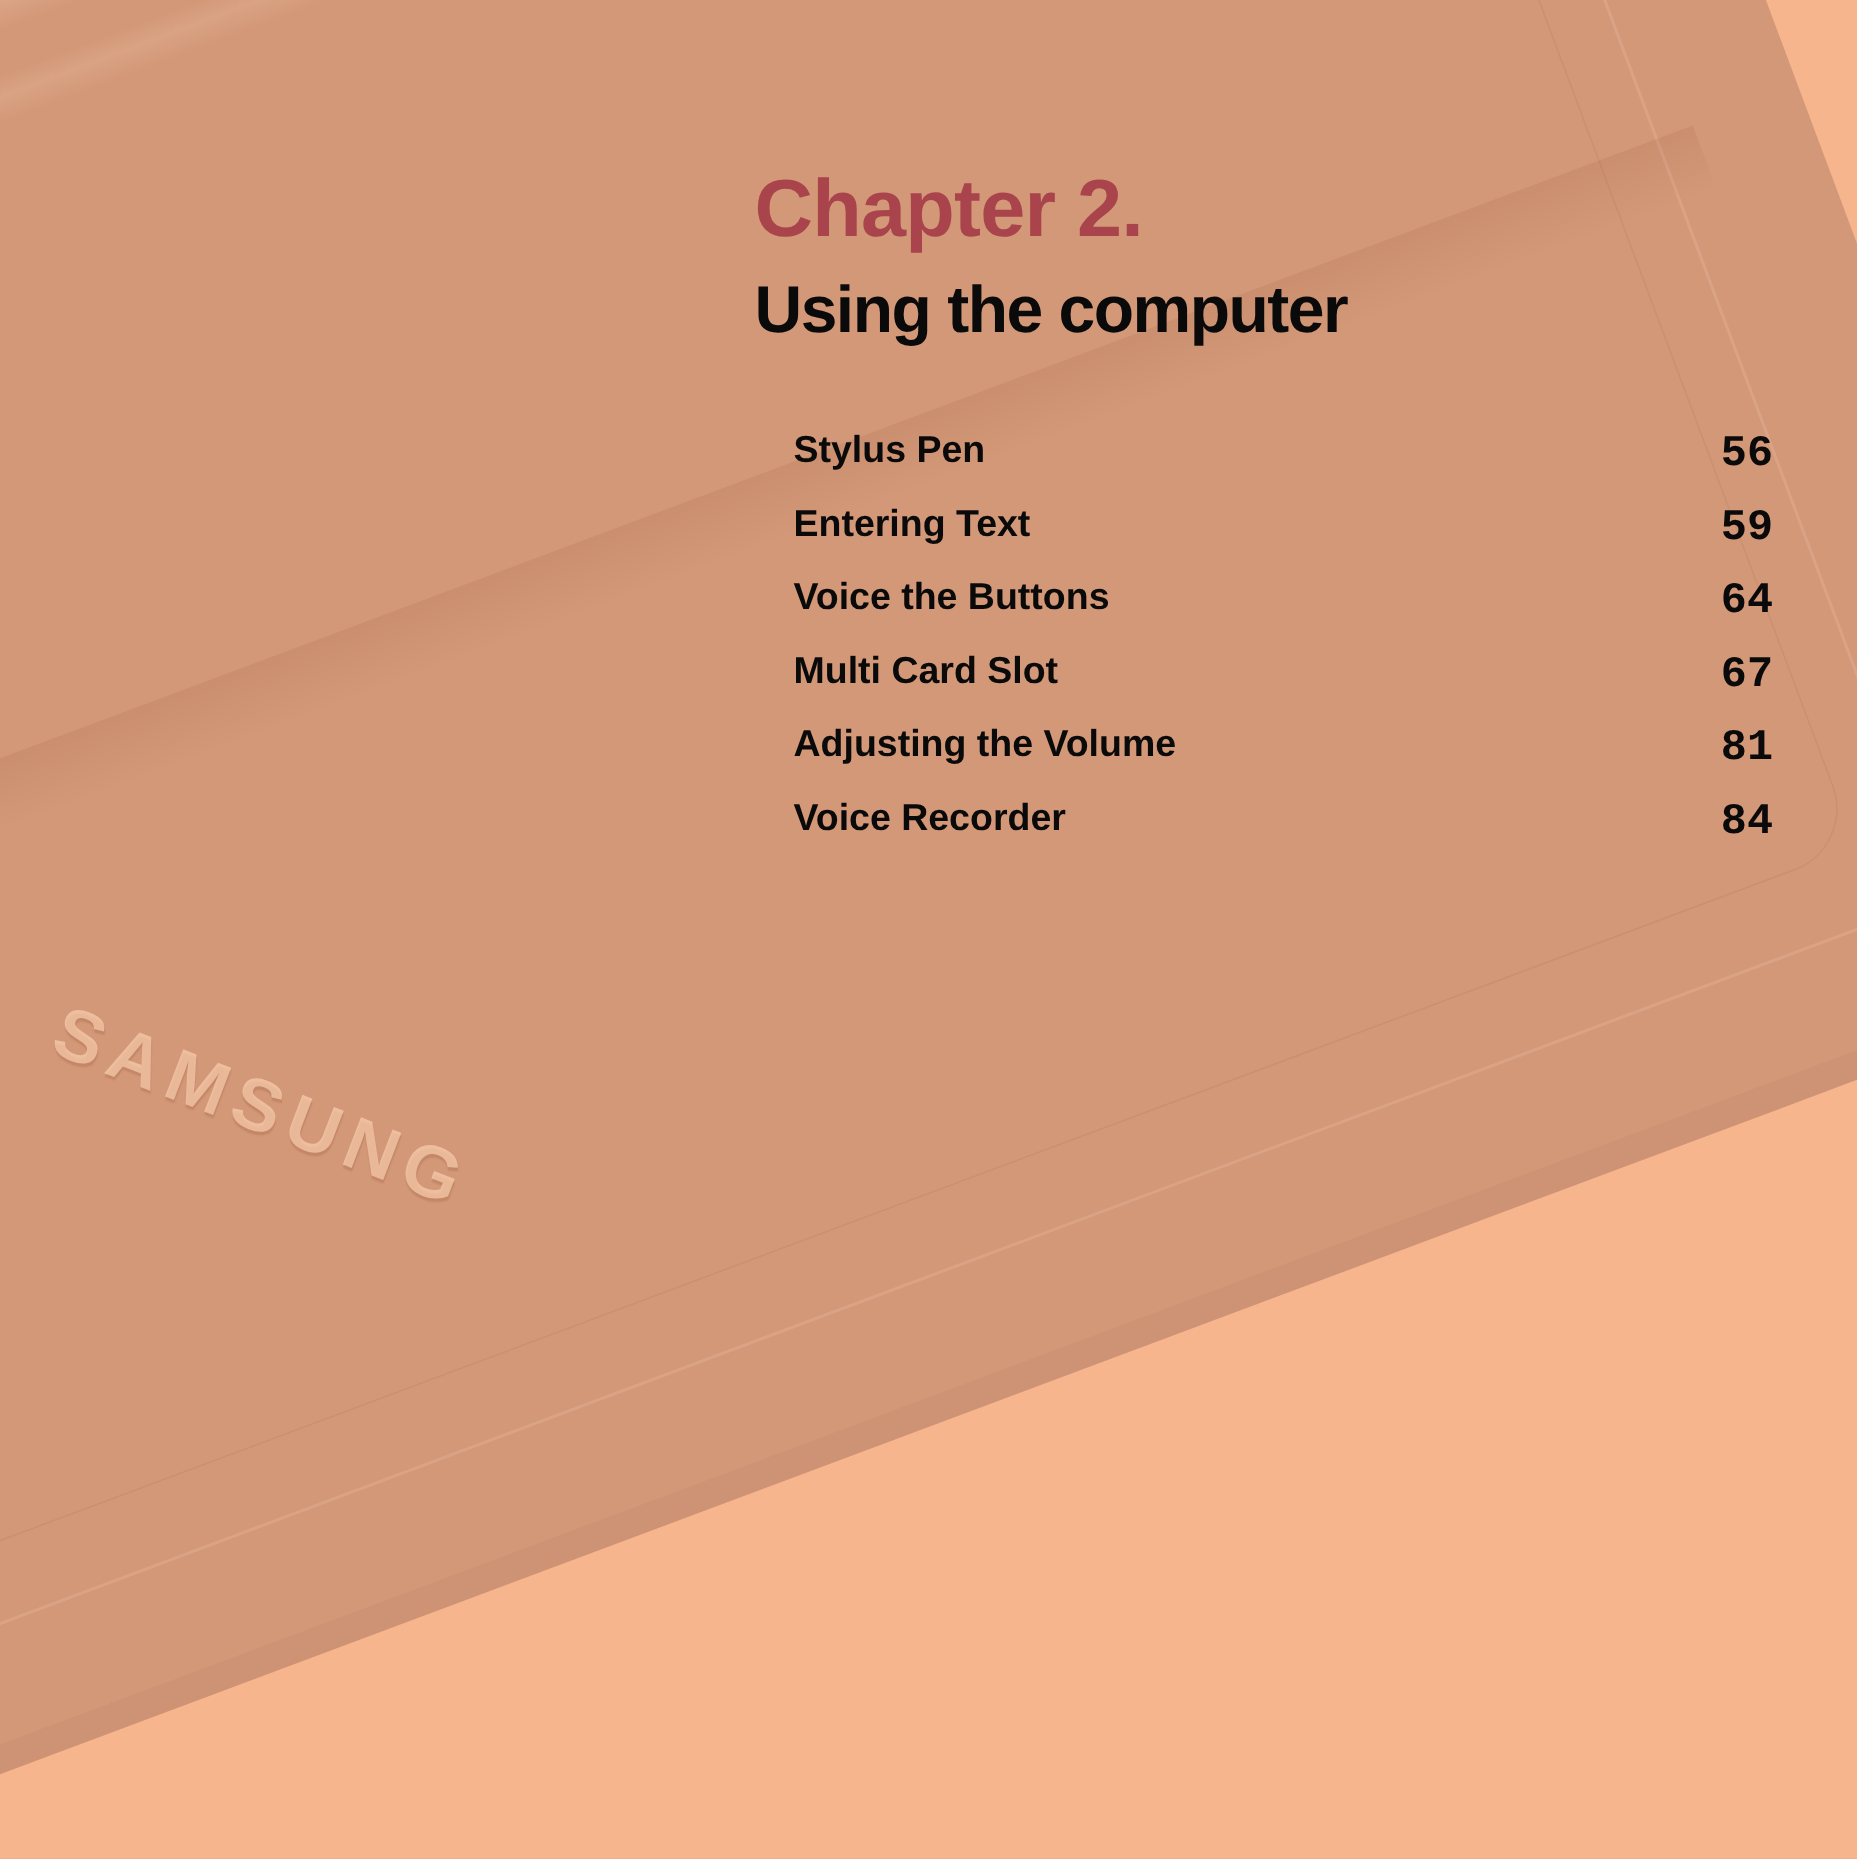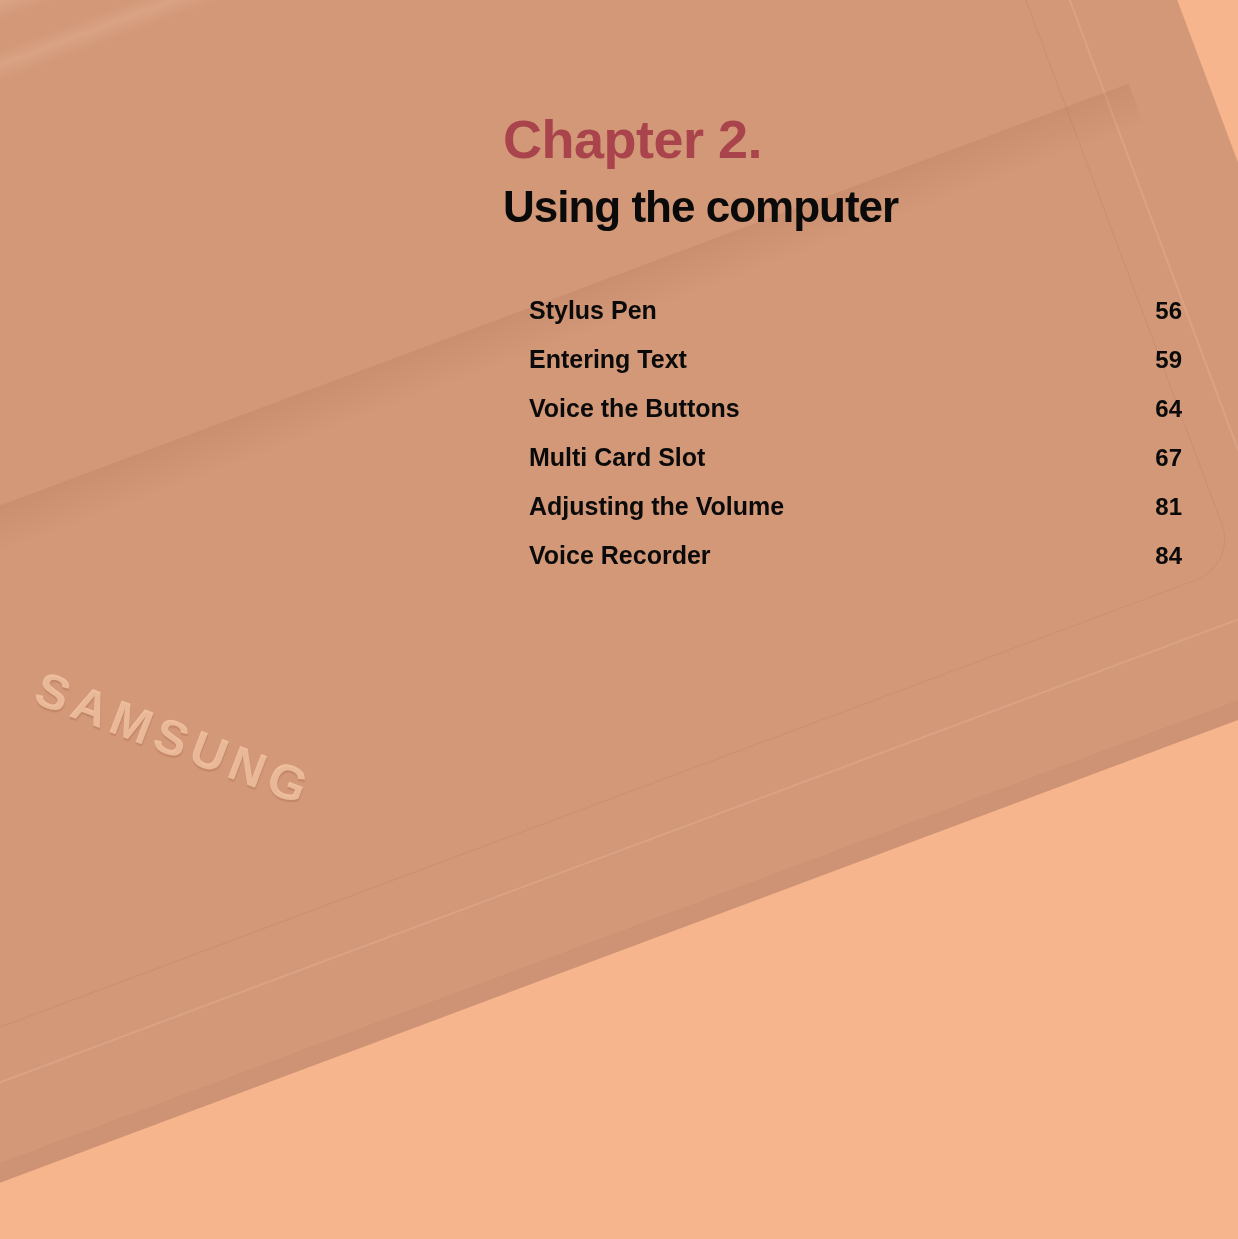--- a/index.html
+++ b/index.html
@@ -163,39 +163,40 @@
 
   .toc {
     position: absolute;
     left: 529px;
     top: 286px;
     width: 653px;
   }
 
   .toc-row {
     display: flex;
-    align-items: center;
+    align-items: flex-start;
     justify-content: space-between;
     height: 49px;
     gap: 36px;
   }
 
   .toc-label {
     font-size: 25px;
     font-weight: bold;
     color: #0A0A0A;
     white-space: nowrap;
   }
 
   .toc-page {
-    font-size: 24px;
+    font-size: 29px;
     font-weight: bold;
     color: #0A0A0A;
     text-align: right;
     min-width: 40px;
+    font-family: Liberation Mono, monospace;
   }
 </style>
 </head>
 <body>
 
 <div id="page">
 
   <div class="photo-layer">
     <div class="device-underside"></div>
     <div class="device-body"></div>

